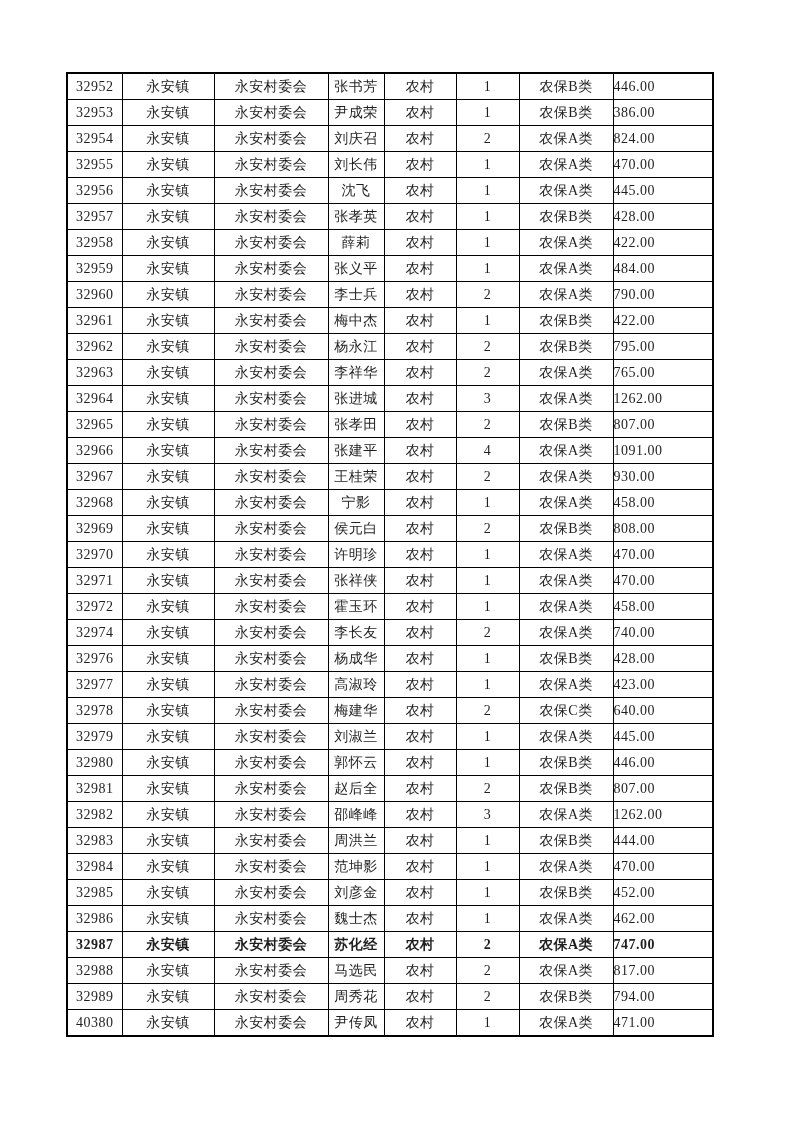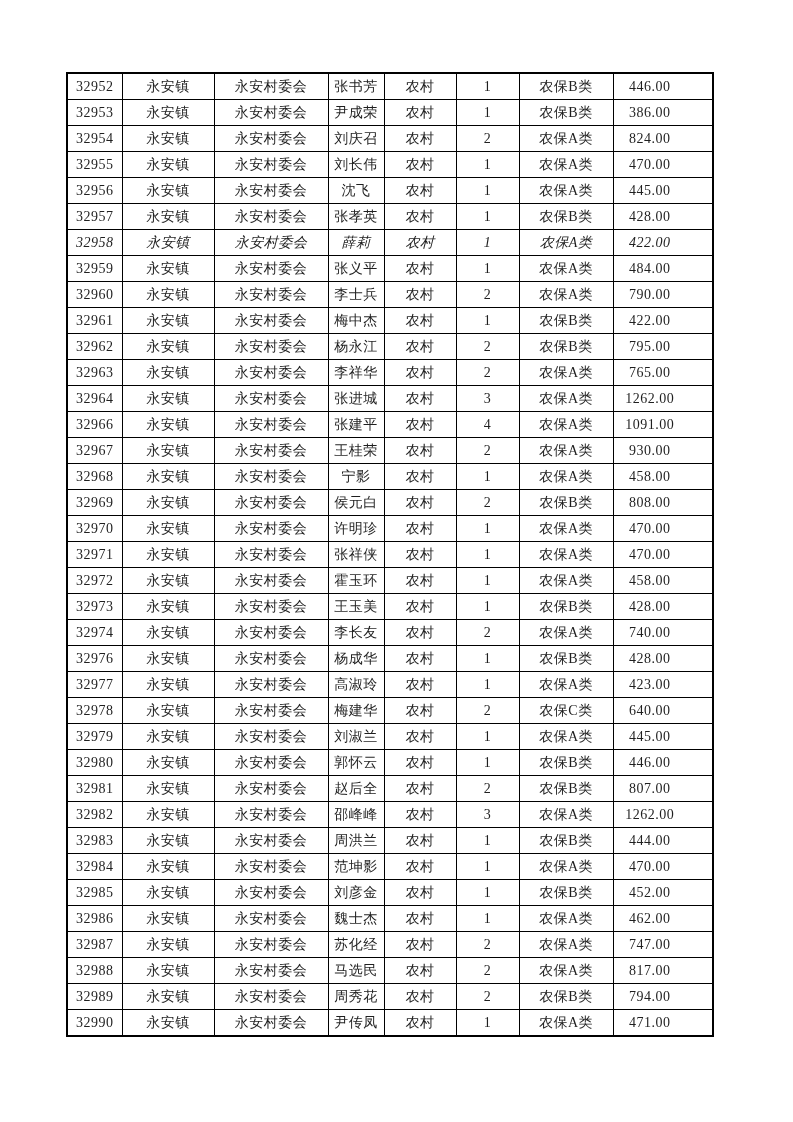--- a/index.html
+++ b/index.html
@@ -36,21 +36,21 @@
     height: 25px;
     padding: 0;
     text-align: center;
     vertical-align: middle;
     white-space: nowrap;
     overflow: hidden;
     letter-spacing: 0.5px;
   }
   
   table.data-table td.amount-cell {
-    text-align: center;
+    text-align: left;
     padding-right: 26px;
   }
 </style>
 </head>
 <body>
 
 <div class="page">
   <table class="data-table">
     <colgroup>
         <col style="width: 55px;">
@@ -116,21 +116,21 @@
         <tr style="height: 25px;">
           <td>32957</td>
           <td>永安镇</td>
           <td>永安村委会</td>
           <td>张孝英</td>
           <td>农村</td>
           <td>1</td>
           <td>农保B类</td>
           <td class="amount-cell">428.00</td>
         </tr>
-        <tr style="height: 25px; font-style: italic;">
+        <tr style="height: 25px;">
           <td>32958</td>
           <td>永安镇</td>
           <td>永安村委会</td>
           <td>薛莉</td>
           <td>农村</td>
           <td>1</td>
           <td>农保A类</td>
           <td class="amount-cell">422.00</td>
         </tr>
         <tr style="height: 25px;">
@@ -187,20 +187,30 @@
           <td>32964</td>
           <td>永安镇</td>
           <td>永安村委会</td>
           <td>张进城</td>
           <td>农村</td>
           <td>3</td>
           <td>农保A类</td>
           <td class="amount-cell">1262.00</td>
         </tr>
         <tr style="height: 25px;">
+          <td>32965</td>
+          <td>永安镇</td>
+          <td>永安村委会</td>
+          <td>张孝田</td>
+          <td>农村</td>
+          <td>2</td>
+          <td>农保B类</td>
+          <td class="amount-cell">807.00</td>
+        </tr>
+        <tr style="height: 25px;">
           <td>32966</td>
           <td>永安镇</td>
           <td>永安村委会</td>
           <td>张建平</td>
           <td>农村</td>
           <td>4</td>
           <td>农保A类</td>
           <td class="amount-cell">1091.00</td>
         </tr>
         <tr style="height: 25px;">
@@ -255,30 +265,20 @@
         </tr>
         <tr style="height: 25px;">
           <td>32972</td>
           <td>永安镇</td>
           <td>永安村委会</td>
           <td>霍玉环</td>
           <td>农村</td>
           <td>1</td>
           <td>农保A类</td>
           <td class="amount-cell">458.00</td>
-        </tr>
-        <tr style="height: 25px;">
-          <td>32973</td>
-          <td>永安镇</td>
-          <td>永安村委会</td>
-          <td>王玉美</td>
-          <td>农村</td>
-          <td>1</td>
-          <td>农保B类</td>
-          <td class="amount-cell">428.00</td>
         </tr>
         <tr style="height: 25px;">
           <td>32974</td>
           <td>永安镇</td>
           <td>永安村委会</td>
           <td>李长友</td>
           <td>农村</td>
           <td>2</td>
           <td>农保A类</td>
           <td class="amount-cell">740.00</td>
@@ -386,21 +386,21 @@
         <tr style="height: 25px;">
           <td>32986</td>
           <td>永安镇</td>
           <td>永安村委会</td>
           <td>魏士杰</td>
           <td>农村</td>
           <td>1</td>
           <td>农保A类</td>
           <td class="amount-cell">462.00</td>
         </tr>
-        <tr style="height: 25px;">
+        <tr style="height: 25px; font-weight: bold;">
           <td>32987</td>
           <td>永安镇</td>
           <td>永安村委会</td>
           <td>苏化经</td>
           <td>农村</td>
           <td>2</td>
           <td>农保A类</td>
           <td class="amount-cell">747.00</td>
         </tr>
         <tr style="height: 25px;">
@@ -417,21 +417,21 @@
           <td>32989</td>
           <td>永安镇</td>
           <td>永安村委会</td>
           <td>周秀花</td>
           <td>农村</td>
           <td>2</td>
           <td>农保B类</td>
           <td class="amount-cell">794.00</td>
         </tr>
         <tr style="height: 25px;">
-          <td>32990</td>
+          <td>40380</td>
           <td>永安镇</td>
           <td>永安村委会</td>
           <td>尹传凤</td>
           <td>农村</td>
           <td>1</td>
           <td>农保A类</td>
           <td class="amount-cell">471.00</td>
         </tr>
       </tbody>
   </table>

